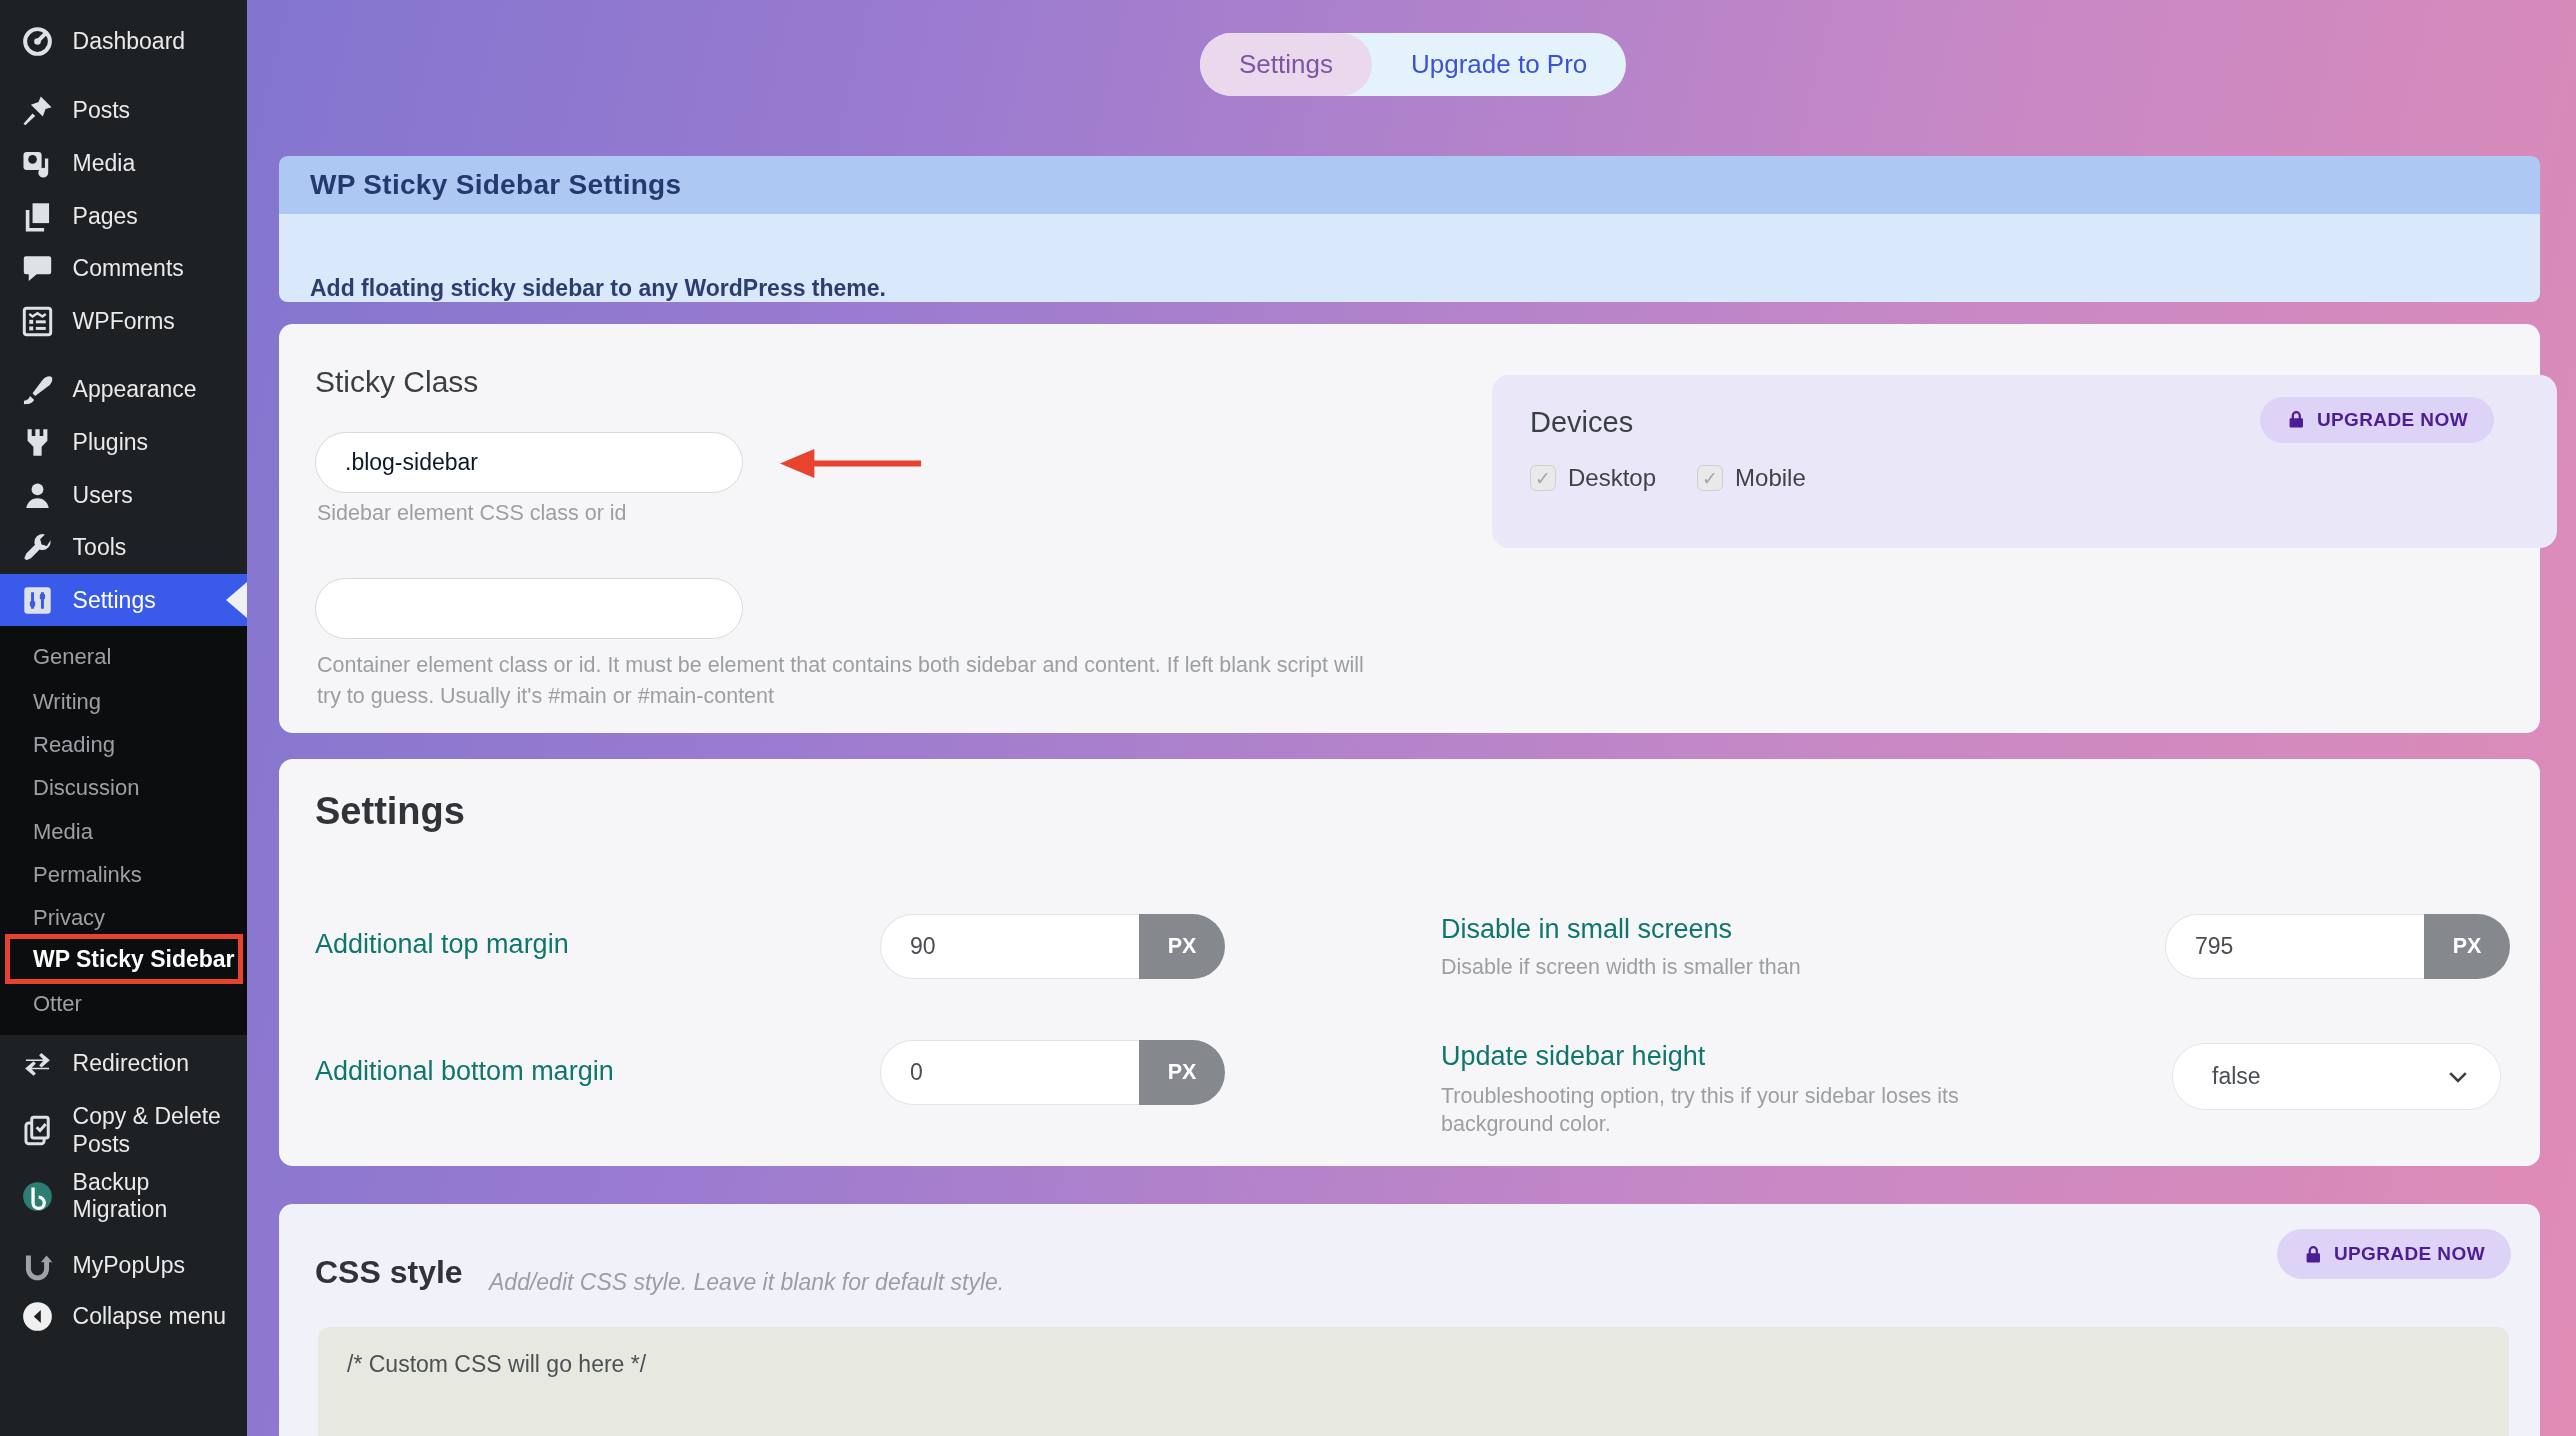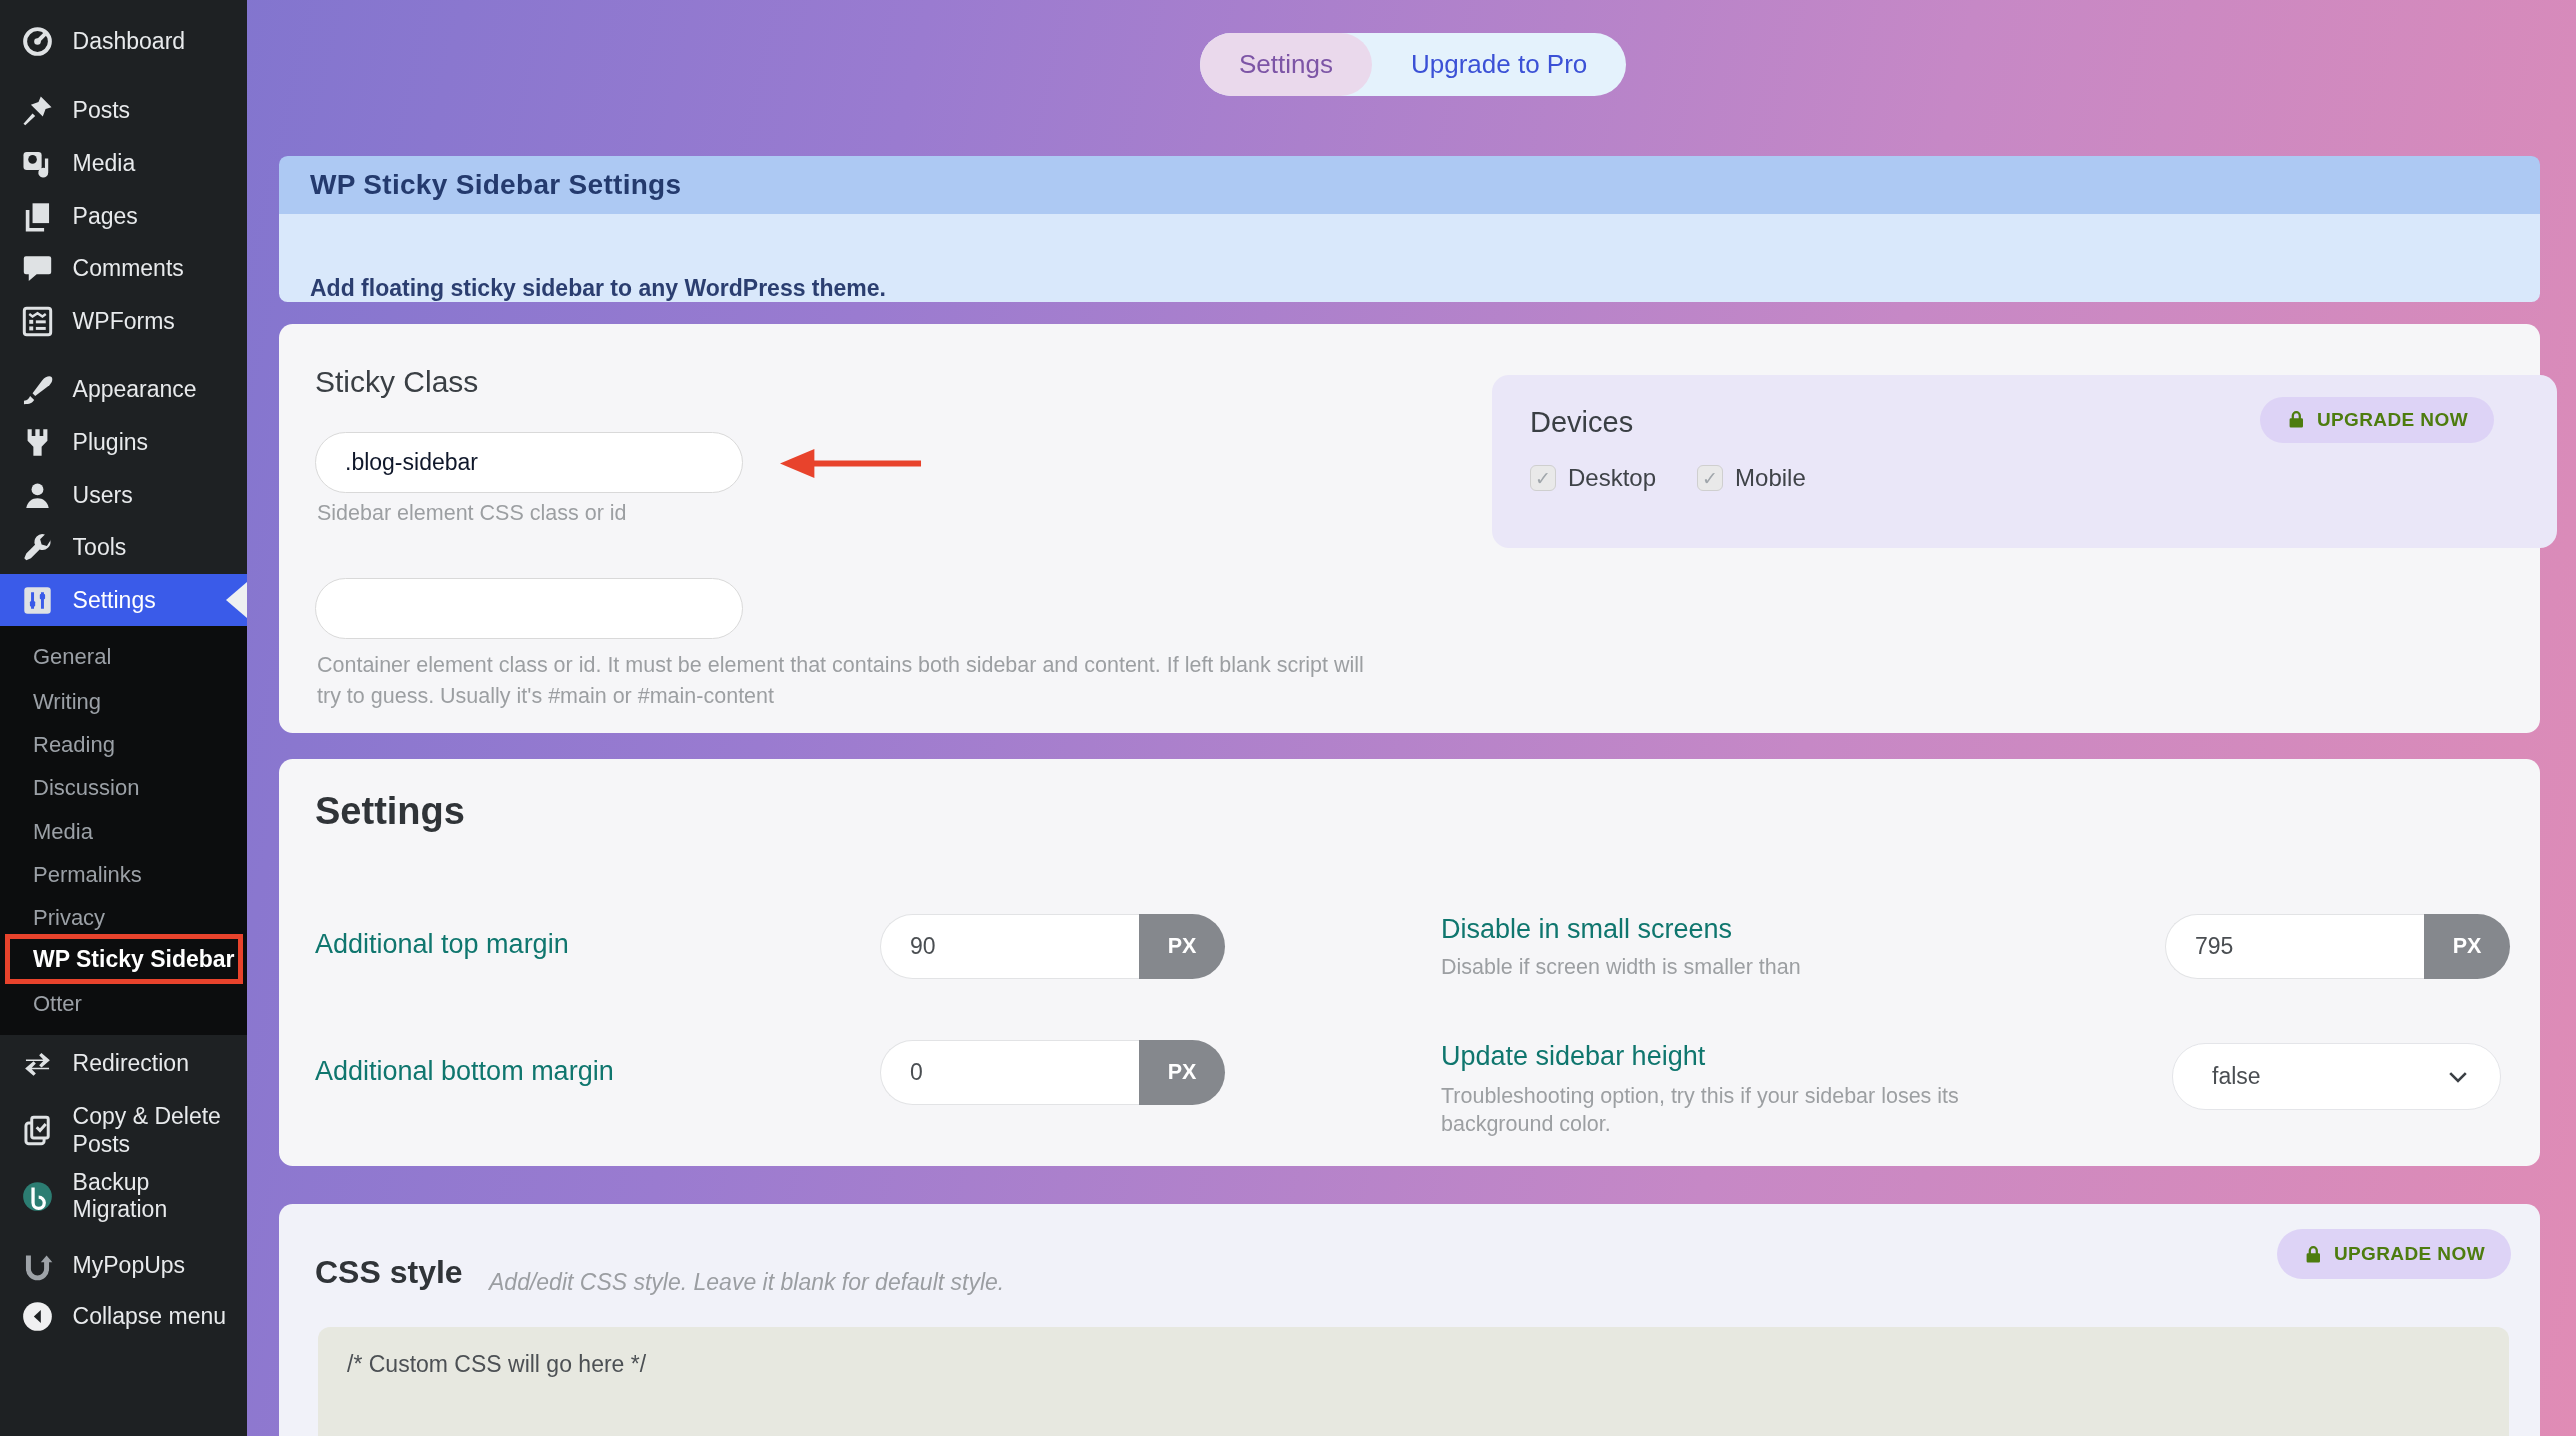--- a/index.html
+++ b/index.html
@@ -48,21 +48,21 @@
   .card3 { top:1204px; height:249px; background:#f1f2f9; border-radius:13.7px 13.7px 0 0; }
 
   .h-md { font-size:30px; font-weight:500; color:#3a3f44; }
   .h-bold { font-weight:700; color:#303438; }
   .helper { font-size:21.5px; color:#9c9fa2; }
 
   .pill-input { background:#ffffff; border:1.7px solid #d9d9d9; border-radius:31px; height:61px; width:428px; font-size:23px; color:#0f172a; padding:0 29px; font-family:"Liberation Sans",sans-serif; }
 
   
   .devices { position:absolute; left:1166px; top:51px; width:1065px; height:173px; background:#eae7f8; border-radius:17px;margin-left:47px; }
-  .upgrade-pill { position:absolute; display:flex; align-items:center; gap:10.3px; background:#ddd3f6; border-radius:25px; padding:0 26px; color:#4d7c0f; font-weight:700; font-size:19px; letter-spacing:0.4px; cursor:pointer; border:none; font-family:"Liberation Sans",sans-serif; }
+  .upgrade-pill { position:absolute; display:flex; align-items:center; gap:10.3px; background:#ddd3f6; border-radius:25px; padding:0 26px; color:#4c1d95; font-weight:700; font-size:19px; letter-spacing:0.4px; cursor:pointer; border:none; font-family:"Liberation Sans",sans-serif; }
   .upgrade-pill svg { width:20.6px; height:20.6px; }
   .chk-row { position:absolute; left:38px; top:89px; display:flex; gap:41px; }
   .chk-item { display:flex; align-items:center; gap:12px; font-size:24px; color:#3f4348; cursor:pointer; }
   .chk-box { width:26px; height:26px; background:#e9e9e9; border:0.9px solid #cfcfcf; border-radius:6px; display:flex; align-items:center; justify-content:center; font-size:19px; color:#a0a6ab; }
 
   
   .field-label { position:absolute; font-size:27px; font-weight:500; color:#0f766e; }
   .unit-group { position:absolute; width:345px; height:65px; display:flex; }
   .unit-group input { flex:1; min-width:0; border:0.9px solid #e2e3e5; border-right:none; border-radius:33px 0 0 33px; background:#fff; font-size:23px; color:#4a4e52; padding:0 0 0 29px; font-family:"Liberation Sans",sans-serif; }
   .unit-box { width:86px; background:#85888d; color:#ffffff; font-size:21.5px; font-weight:700; border-radius:0 33px 33px 0; display:flex; align-items:center; justify-content:center; }

